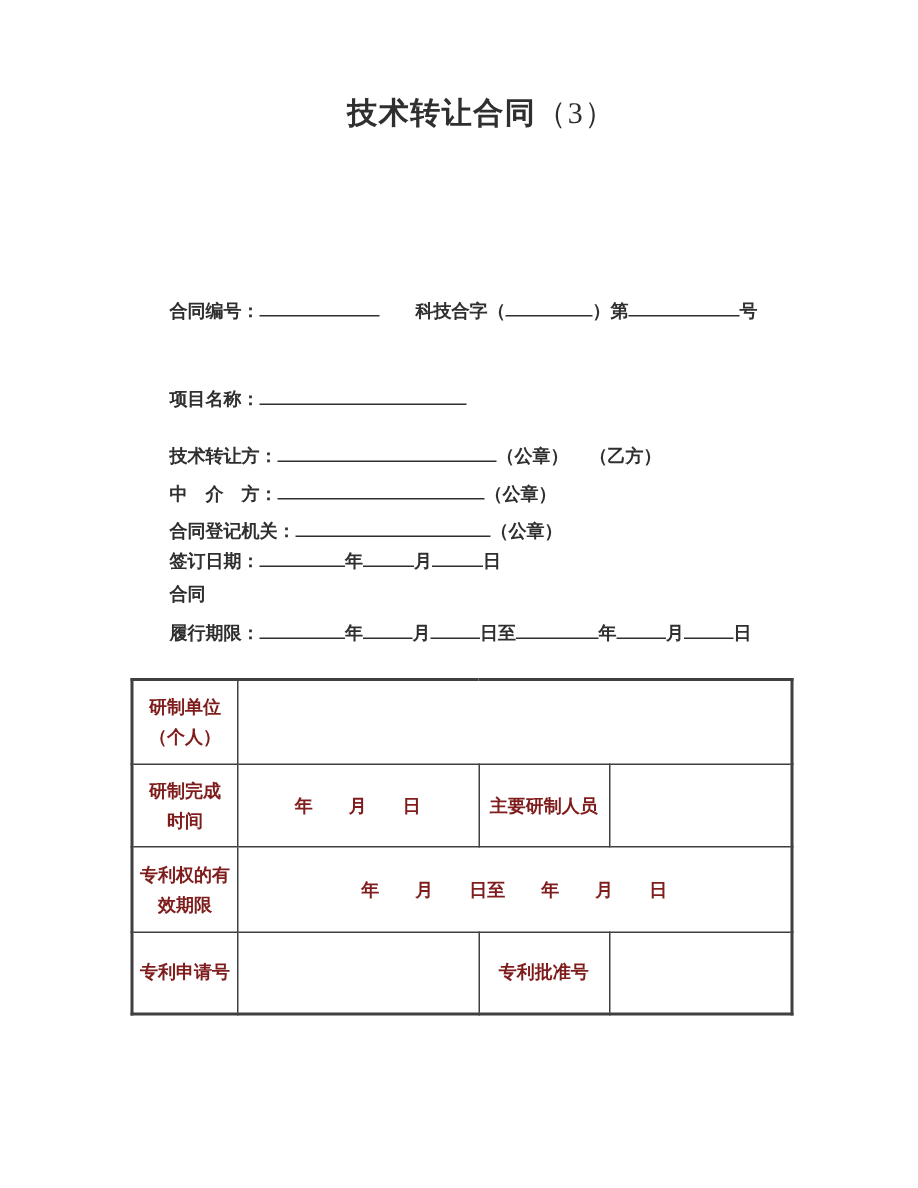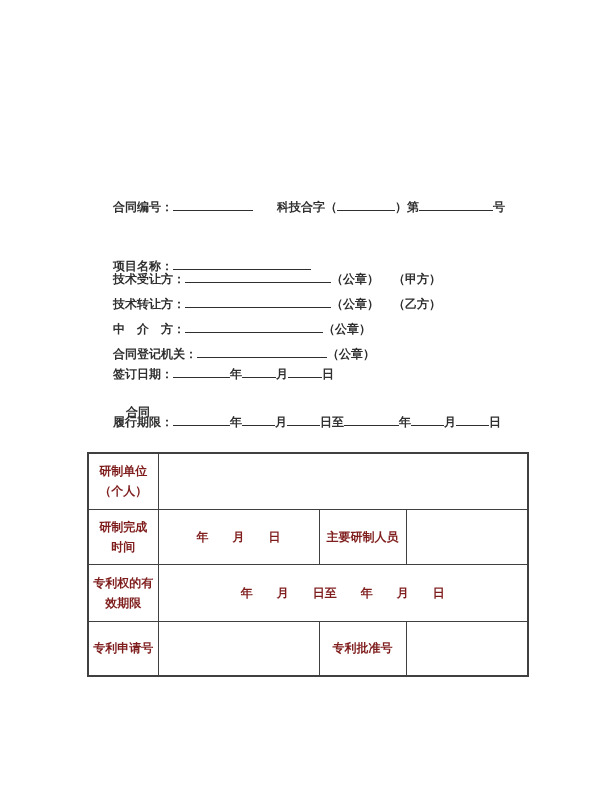--- a/index.html
+++ b/index.html
@@ -45,37 +45,37 @@
     padding:0;
     line-height:20px;
   }
   .cell-line{display:block;}
 </style>
 </head>
 <body>
 
 <div class="page">
 
+  <div class="doc-title"><span>技术转让合同</span><span class="title-suffix">（3）</span></div>
 
 
   <div class="line" style="top:197px;"><span>合同编号：</span><span class="u gap24" style="width:80px;"></span><span>科技合字（</span><span class="u" style="width:58px;"></span><span>）第</span><span class="u" style="width:74px;"></span><span>号</span></div>
 
   <div class="line" style="top:256px;"><span>项目名称：</span><span class="u" style="width:138px;"></span></div>
 
-  <div class="line" style="top:269px;"><span>技术受让方：</span><span class="u" style="width:146px;"></span><span>（公章）</span><span class="gap14">（甲方）</span></div>
 
   <div class="line" style="top:294px;"><span>技术转让方：</span><span class="u" style="width:146px;"></span><span>（公章）</span><span class="gap14">（乙方）</span></div>
 
   <div class="line" style="top:319px;"><span>中　介　方：</span><span class="u" style="width:138px;"></span><span>（公章）</span></div>
 
   <div class="line" style="top:344px;"><span>合同登记机关：</span><span class="u" style="width:130px;"></span><span>（公章）</span></div>
 
   <div class="line" style="top:364px;"><span>签订日期：</span><span class="u" style="width:57px;"></span><span>年</span><span class="u" style="width:34px;"></span><span>月</span><span class="u" style="width:34px;"></span><span>日</span></div>
 
-  <div class="line" style="top:404px;margin-left:13px;"><span>合同</span></div>
+  <div class="line" style="top:388px;"><span>合同</span></div>
 
   <div class="line" style="top:412px;"><span>履行期限：</span><span class="u" style="width:57px;"></span><span>年</span><span class="u" style="width:33px;"></span><span>月</span><span class="u" style="width:33px;"></span><span>日至</span><span class="u" style="width:55px;"></span><span>年</span><span class="u" style="width:33px;"></span><span>月</span><span class="u" style="width:33px;"></span><span>日</span></div>
 
   <table class="form-table">
     <colgroup>
       <col style="width:70px;">
         <col style="width:161px;">
         <col style="width:87px;">
         <col style="width:122px;">
     </colgroup>

